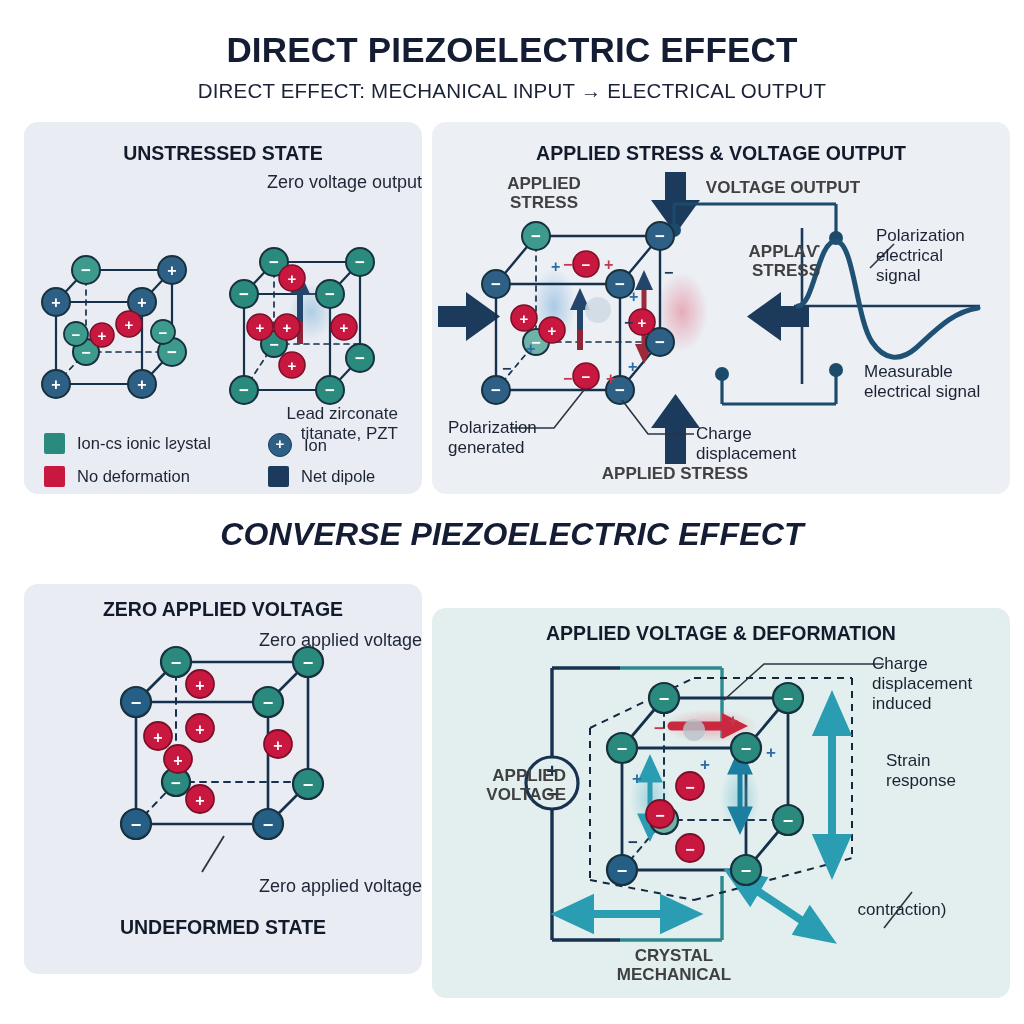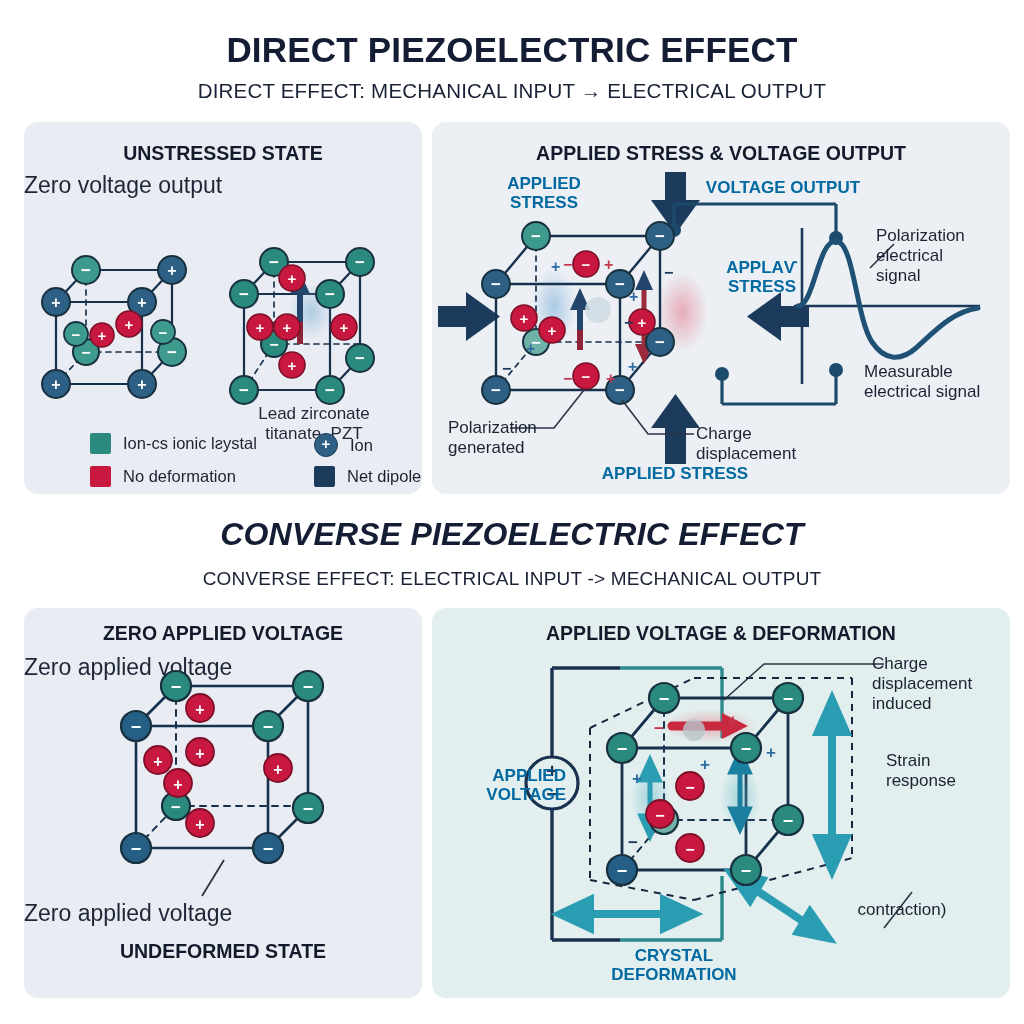--- a/index.html
+++ b/index.html
@@ -21,62 +21,61 @@
   }
   #title-direct{top:30px;font-size:35px;}
   #sub-direct{top:79px;left:0;right:0;text-align:center;font-size:20.5px;color:#1a2236;font-weight:500;}
   #title-converse{top:516px;font-size:32px;font-style:italic;}
   #sub-converse{top:568px;left:0;right:0;text-align:center;font-size:19px;color:#1a2236;font-weight:500;}
 
   
   .panel{position:absolute;border-radius:14px;overflow:hidden;}
   #panel-unstressed{left:24px;top:122px;width:398px;height:372px;background:#e9ecf2;}
   #panel-stressed{left:432px;top:122px;width:578px;height:372px;background:#eceff4;}
-  #panel-zerovolt{left:24px;top:608px;width:398px;height:390px;background:#e9ecf2;}
+  #panel-zerovolt{left:24px;top:584px;width:398px;height:390px;background:#e9ecf2;}
   #panel-deformed{left:432px;top:608px;width:578px;height:390px;background:#e2efee;}
 
   .panel-head{
     position:absolute;left:0;right:0;text-align:center;
     font-weight:bold;font-size:19.5px;color:#121a2b;
   }
   .panel-sub{
-    position:absolute;left:0;right:0;text-align:left;
-    font-size:23px;color:#1e2637;
+    position:absolute;left:0;right:0;text-align:right;
+    font-size:18px;color:#1e2637;
   }
 
   .svg-layer{position:absolute;inset:0;}
 
   
-  .legend-row{position:absolute;display:flex;align-items:center;gap:12px;margin-left:46px;}
+  .legend-row{position:absolute;display:flex;align-items:center;gap:12px;}
   .sw{width:21px;height:21px;border-radius:2px;flex:none;}
   .legend-txt{font-size:16.5px;color:#1b2333;white-space:nowrap;}
   .ionchip{
     width:22px;height:22px;border-radius:50%;
     background:#2e5f85;border:1.6px solid #1b3d5c;
     color:#fff;font-size:15px;line-height:20px;text-align:center;flex:none;font-weight:bold;
   }
 
   .pztcap{
-    position:absolute;text-align:center;font-size:17px;color:#1e2637;line-height:1.18;
+    position:absolute;text-align:right;font-size:17px;color:#1e2637;line-height:1.18;
   }
 
   
   .lbl{position:absolute;}
-  .bold-lbl{font-weight:bold;font-size:17px;color:#0369a1;line-height:1.14;text-align:center;}
+  .bold-lbl{font-weight:bold;font-size:17px;color:#404040;line-height:1.14;text-align:center;}
   .thin-lbl{font-size:17px;color:#1b2333;line-height:1.17;}
 </style>
 </head>
 <body>
 
 <div class="page">
 
   <div class="sec-title" id="title-direct">DIRECT PIEZOELECTRIC EFFECT</div>
   <div class="sec-title" id="sub-direct">DIRECT EFFECT: MECHANICAL INPUT → ELECTRICAL OUTPUT</div>
   <div class="sec-title" id="title-converse">CONVERSE PIEZOELECTRIC EFFECT</div>
-  <div class="sec-title" id="sub-converse">CONVERSE EFFECT: ELECTRICAL INPUT -&gt; MECHANICAL OUTPUT</div>
 
   <div class="panel" id="panel-unstressed">
     <div class="panel-head" style="top:20px;">UNSTRESSED STATE</div>
     <div class="panel-sub" style="top:50px;">Zero voltage output</div>
 
     <svg class="svg-layer" viewBox="0 0 398 372">
       <defs>
         <radialGradient id="glowBlue" cx="50%" cy="50%" r="50%">
           <stop offset="0%" stop-color="#7fb3d8" stop-opacity=".55"></stop>
           <stop offset="100%" stop-color="#7fb3d8" stop-opacity="0"></stop>
@@ -333,21 +332,21 @@
         <path d="M152,268 L122,306 L78,306"></path>
         <path d="M190,278 L216,312 L262,312"></path>
       </g>
     </svg>
 
     <div class="lbl bold-lbl" style="left:52px;top:52px;width:120px;">
       <div>APPLIED</div>
       <div>STRESS</div>
     </div>
     <div class="lbl bold-lbl" style="left:256px;top:56px;width:190px;">VOLTAGE OUTPUT</div>
-    <div class="lbl bold-lbl" style="left:272px;top:136px;width:116px;">
+    <div class="lbl bold-lbl" style="left:272px;top:120px;width:116px;text-align:right;">
       <div>APPLAѴ</div>
       <div>STRESS</div>
     </div>
     <div class="lbl thin-lbl" style="left:444px;top:104px;width:132px;">
       <div>Polarization</div>
       <div>electrical</div>
       <div>signal</div>
     </div>
     <div class="lbl thin-lbl" style="left:432px;top:240px;width:150px;">
       <div>Measurable</div>
@@ -563,17 +562,17 @@
     </div>
     <div class="lbl thin-lbl" style="left:454px;top:143px;width:110px;">
       <div>Strain</div>
       <div>response</div>
     </div>
     <div class="lbl thin-lbl" style="left:362px;top:292px;width:216px;text-align:center;">
       <div>contraction)</div>
     </div>
     <div class="lbl bold-lbl" style="left:142px;top:338px;width:200px;">
       <div>CRYSTAL</div>
-      <div>DEFORMATION</div>
+      <div>MECHANICAL</div>
     </div>
   </div>
 
 </div>
 
 </body></html>

